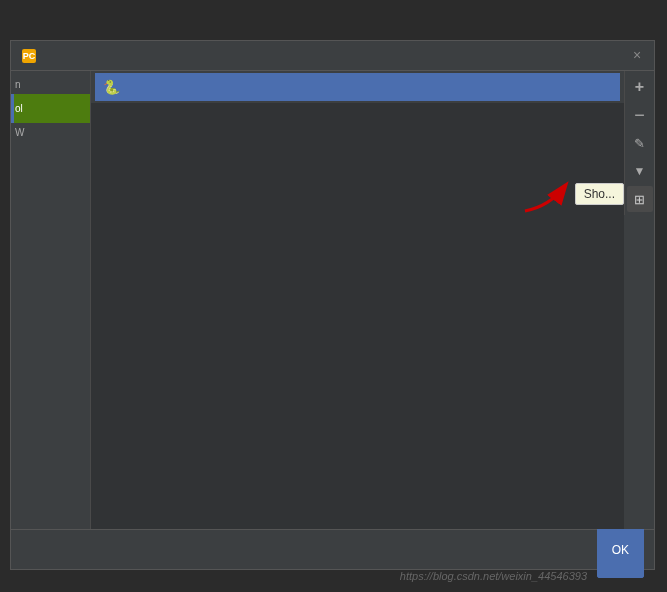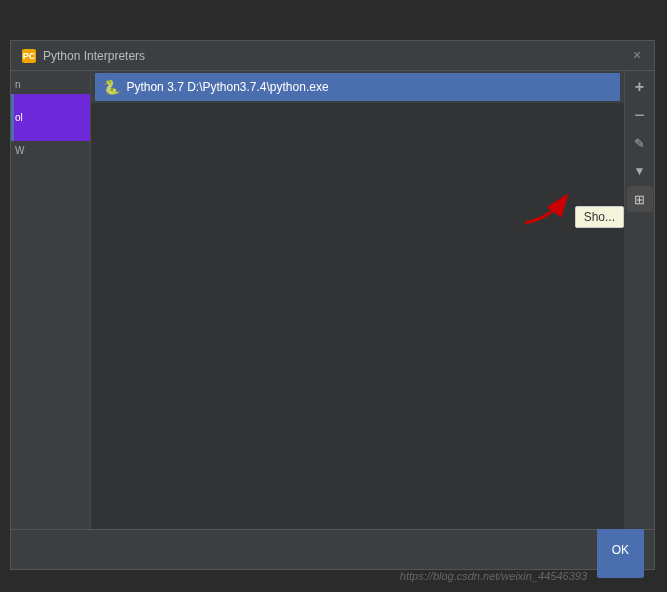--- a/index.html
+++ b/index.html
@@ -172,23 +172,23 @@
     }
 
     .toolbar-btn.active {
       background: #4a4a4a;
       color: #fff;
     }
 
     .tooltip-container {
       position: absolute;
       right: 30px;
-      top: 112px;
-      display: flex;
-      align-items: flex-end;
+      top: 100px;
+      display: flex;
+      align-items: center;
       z-index: 10;
     }
 
     .tooltip-box {
       background: #f5f5dc;
       color: #333;
       padding: 3px 8px;
       font-size: 12px;
       border-radius: 2px;
       white-space: nowrap;
@@ -237,41 +237,39 @@
     }
   </style>
 </head>
 <body>
 
 <div class="dialog">
   <div class="title-bar">
     <div class="title-bar-icon">
       <div class="pc-icon">PC</div>
     </div>
-    <span class="title-text">Python Interpreters</span>
     <div class="close-btn">×</div>
   </div>
 
   <div class="dialog-body">
 
     <div class="left-panel">
       <div class="left-item" style="color:#aaa; font-size:10px; padding: 4px 4px;">n</div>
-      <div class="left-item active" style="font-size:10px; padding:18px 4px; background:#6d28d9; color:#fff; position:relative;">
+      <div class="left-item active" style="font-size:10px; padding:9px 4px; background:#4d7c0f; color:#fff; position:relative;">
         <div class="left-item-marker"></div>
         ol
       </div>
       <div class="left-item" style="color:#aaa; font-size:10px; padding: 4px 4px;">W</div>
     </div>
 
     <div class="main-area">
 
       <div style="margin-right: 30px;">
         <div class="interpreter-row">
           <span class="interpreter-icon">🐍</span>
-          <span>Python 3.7 D:\Python3.7.4\python.exe</span>
         </div>
       </div>
 
       <div class="content-empty" style="margin-right:30px;"></div>
 
       <div class="toolbar-right">
         <div class="toolbar-btn" style="font-size:16px; font-weight:bold; color:#aaa;">+</div>
         <div class="toolbar-btn" style="font-size:18px; color:#aaa;">−</div>
         <div class="toolbar-btn" style="font-size:13px; color:#aaa;">✎</div>
         <div class="toolbar-btn" style="font-size:12px; color:#aaa;">▼</div>

